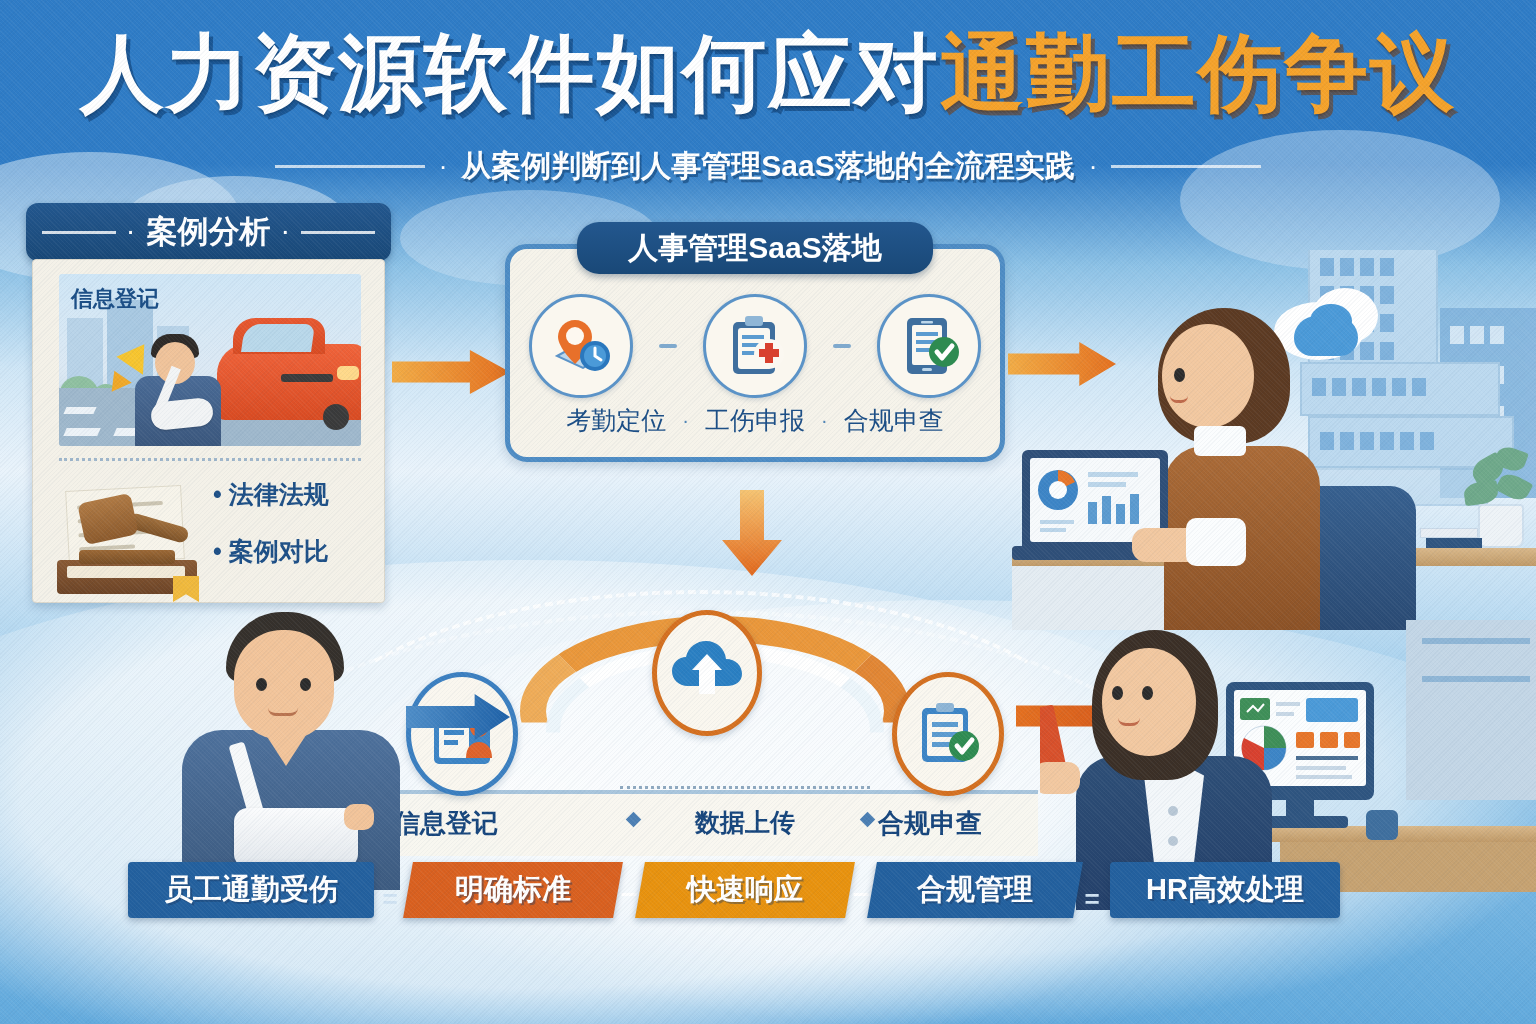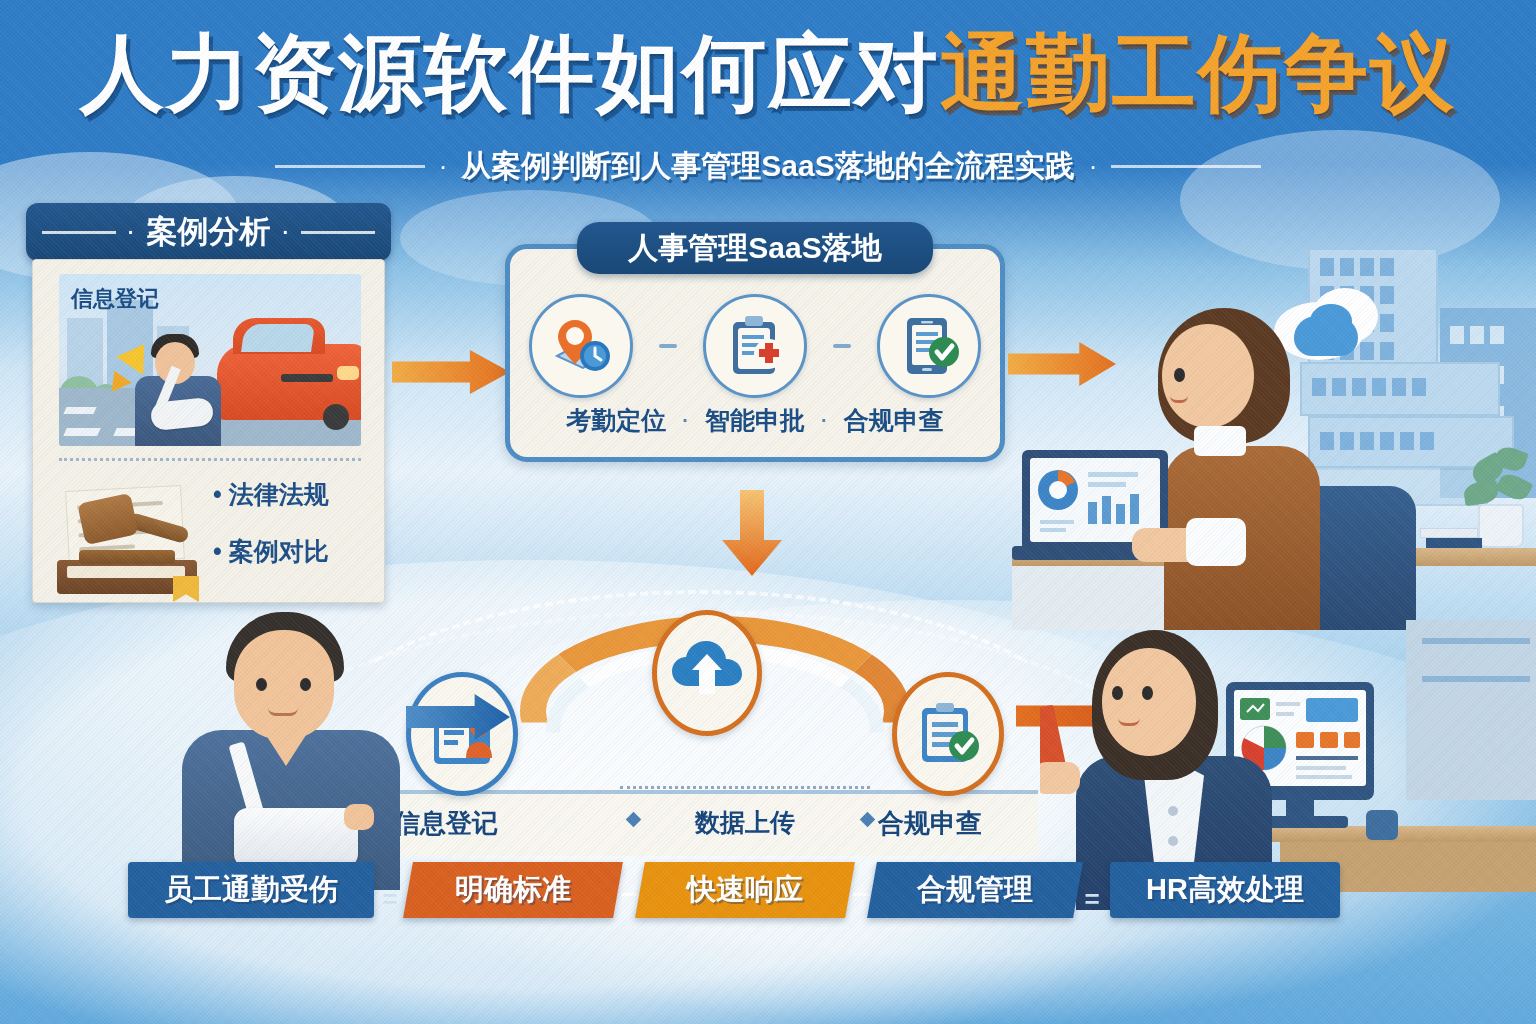--- a/index.html
+++ b/index.html
@@ -185,21 +185,21 @@
   .icon-circle {
     width:104px; height:104px; border-radius:50%;
     background:#faf7ef; border:3px solid #5b93c7;
     display:flex; align-items:center; justify-content:center; position:relative;
     box-shadow:0 2px 5px rgba(20,60,100,.18);
   }
   .icon-link { width:18px; height:4px; background:#7fa9cd; border-radius:2px; }
   .saas-labels {
     position:absolute; left:0; top:182px; width:500px; z-index:3;
     display:flex; align-items:center; justify-content:center; gap:16px;
-    font-size:25px; font-weight:bold; color:#1d4f86; white-space:nowrap;
+    font-size:25px; font-weight:normal; color:#1d4f86; white-space:nowrap;
   }
   .saas-sep { color:#4f84b5; font-size:20px; }
 
   
   .arrow-r {
     position:absolute; height:44px;
     background:linear-gradient(90deg,#f2ac45 0%,#e4701f 100%);
     clip-path:polygon(0 26%,66% 26%,66% 0,100% 50%,66% 100%,66% 74%,0 74%);
     filter:drop-shadow(0 2px 3px rgba(0,0,0,.18));
   }
@@ -464,21 +464,21 @@
           <rect x="23" y="38" width="15" height="4" fill="#5b9bd0"></rect>
           <circle cx="51" cy="42" r="15" fill="#2e8b51"></circle>
           <path d="M44 42 L49 48 L59 36" stroke="#ffffff" stroke-width="5" fill="none" stroke-linecap="round" stroke-linejoin="round"></path>
         </svg>
       </div>
     </div>
 
     <div class="saas-labels">
       <span>考勤定位</span>
       <span class="saas-sep">·</span>
-      <span>智能申批</span>
+      <span>工伤申报</span>
       <span class="saas-sep">·</span>
       <span>合规申查</span>
     </div>
   </div>
 
   <div class="arrow-r" style="left:1008px; top:342px; width:108px;"></div>
 
   <div class="arrow-d" style="left:722px; top:490px;"></div>
 
   <div class="office-top">

